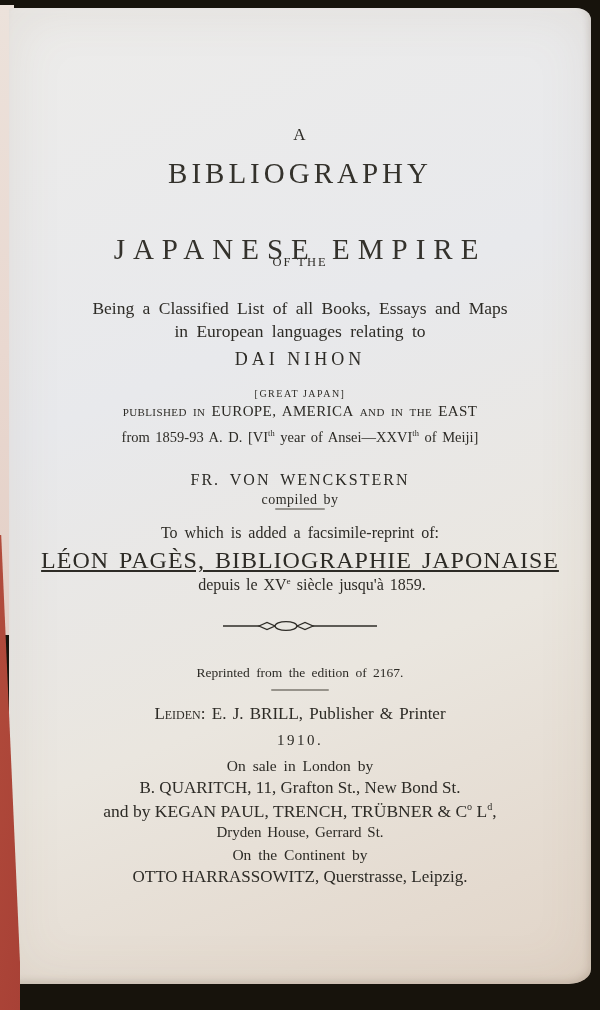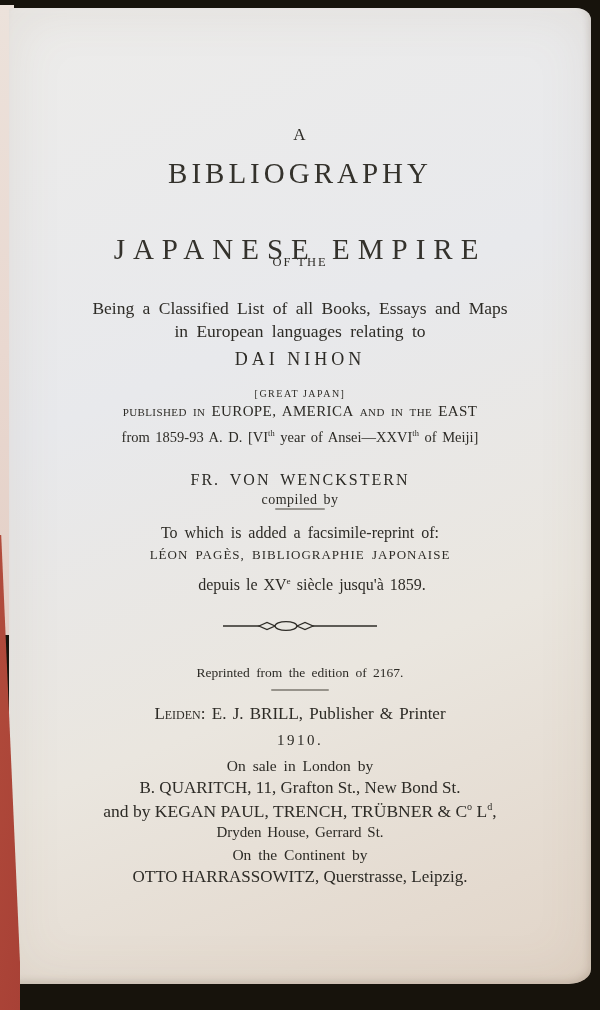--- a/index.html
+++ b/index.html
@@ -41,21 +41,21 @@
   #l-sub1     {top:292px;font-size:17.5px;word-spacing:4px;}
   #l-sub2     {top:315px;font-size:17.5px;word-spacing:4px;}
   #l-dai      {top:342px;font-size:18px;letter-spacing:4px;}
   #l-gloss    {top:381px;font-size:10px;letter-spacing:1.5px;}
   #l-published{top:396px;font-size:15px;word-spacing:2px;letter-spacing:.4px;}
   #l-date     {top:422px;font-size:14.5px;word-spacing:2px;}
   #l-compiled {top:449px;font-size:14px;letter-spacing:.5px;word-spacing:2px;margin-top:36px;}
   #l-compiler {top:464px;font-size:16px;letter-spacing:2px;word-spacing:4px;color:#2b2a25;}
   #rule-1     {top:500px;width:50px;}
   #l-facs-intro {top:517px;font-size:16px;word-spacing:3px;}
-  #l-facs-title {top:540px;font-size:13px;letter-spacing:1px;word-spacing:3px;}
+  #l-facs-title {top:540px;font-size:24px;letter-spacing:1px;word-spacing:3px;text-decoration:underline;}
   #l-facs-period{top:569px;font-size:16px;word-spacing:2px;padding-left:12px;}
   #ornament   {top:610px;left:50%;transform:translateX(-50%);position:absolute;}
   #l-edition  {top:658px;font-size:13.5px;word-spacing:3px;}
   #rule-2     {top:681px;width:58px;}
   #l-publisher{top:697px;font-size:17px;word-spacing:2px;}
   #l-year     {top:725px;font-size:15px;letter-spacing:2.5px;}
   #l-london-h {top:750px;font-size:15.5px;word-spacing:3px;}
   #l-london-1 {top:771px;font-size:17px;}
   #l-london-2 {top:794px;font-size:17.5px;}
   #l-london-3 {top:817px;font-size:15px;word-spacing:2px;}

